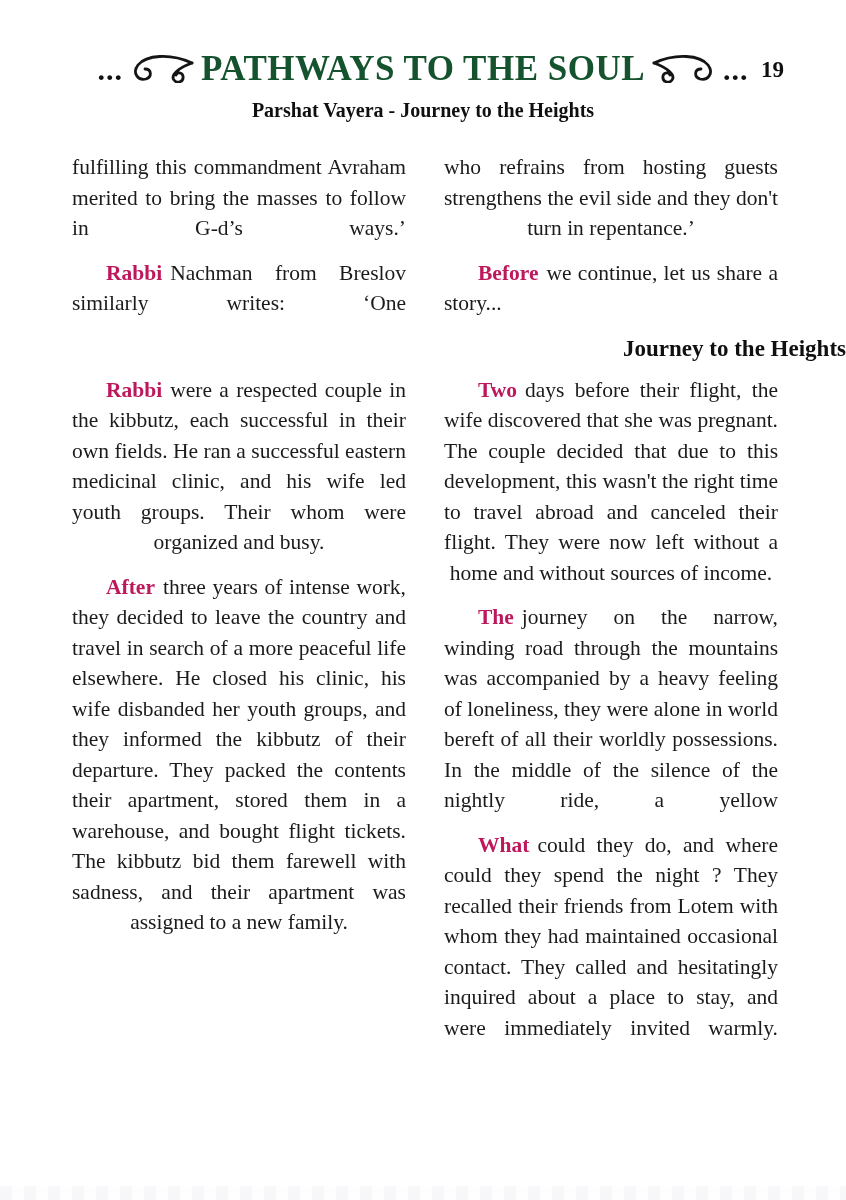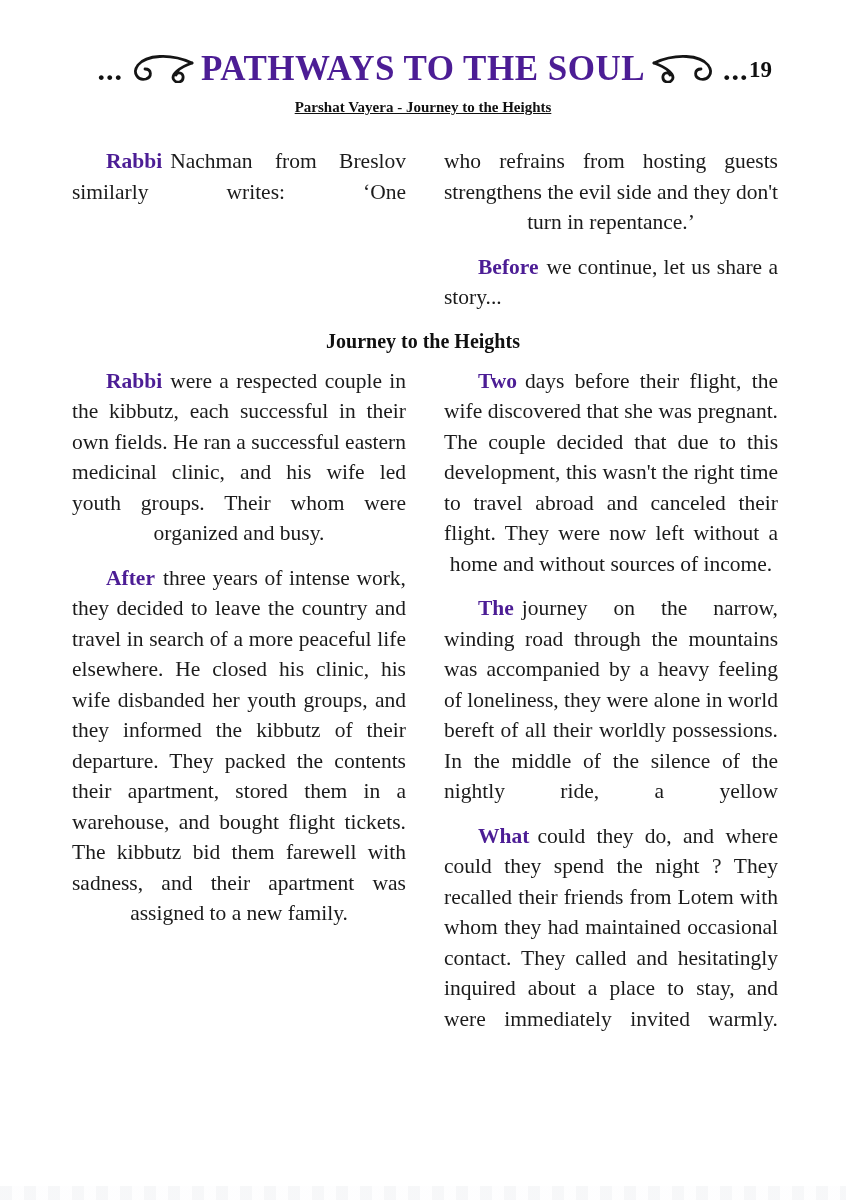--- a/index.html
+++ b/index.html
@@ -29,38 +29,37 @@
     transform: translateY(2px);
     color: #111;
   }
   .flourish { display: inline-block; }
   .flourish svg { display: block; }
   .flourish.mirror { transform: scaleX(-1); }
   .page-title {
     font-weight: bold;
     font-size: 35px;
     letter-spacing: 0.5px;
-    color: #4c1d95;
+    color: #14532d;
     white-space: nowrap;
     line-height: 1;
   }
   .page-number {
     position: absolute;
     top: 57px;
-    right: 74px;
+    right: 62px;
     font-weight: bold;
     font-size: 23px;
     color: #101010;
   }
   .page-subtitle {
     margin-top: 9px;
     font-weight: bold;
-    font-size: 15px;
+    font-size: 20px;
     color: #101010;
-    text-decoration: underline;
   }
   
   .cols {
     display: flex;
     justify-content: space-between;
     padding: 0 68px 0 72px;
   }
   .col { width: 334px; }
   .cols.intro { margin-top: 30px; }
   .para {
@@ -68,28 +67,28 @@
     font-size: 21.5px;
     line-height: 30.5px;
     text-align: justify;
     color: #1b1b1b;
   }
   .para:last-child { margin-bottom: 0; }
   .indent { text-indent: 34px; }
   .talc { text-align-last: center; font-family: Liberation Serif, serif; }
   .talj { text-align-last: justify; }
   .tall { text-align-last: left; }
-  .lead { font-weight: bold; margin-right: 8px; color: #4c1d95; }
+  .lead { font-weight: bold; margin-right: 8px; color: #be185d; }
   
   .section-heading {
     margin-top: 17px;
     margin-bottom: 13px;
-    text-align: center;
+    text-align: right;
     font-weight: bold;
-    font-size: 20px;
+    font-size: 23px;
     color: #101010;
   }
   
   .ghost-strip {
     position: absolute;
     left: 0; right: 0; bottom: 0;
     height: 14px;
     background: repeating-linear-gradient(90deg,
       #f3f4f6 0px, #f3f4f6 12px,
       #fdfdfe 12px, #fdfdfe 24px);
@@ -118,20 +117,21 @@
         </svg>
       </span>
       <span class="dots">...</span>
     </div>
     <div class="page-number">19</div>
     <div class="page-subtitle">Parshat Vayera - Journey to the Heights</div>
   </div>
 
   <div class="cols intro">
     <div class="col">
+      <p class="para talj"><span>fulfilling this commandment Avraham merited to bring the masses to follow in G-d’s ways.’</span></p>
       <p class="para indent talj"><b class="lead">Rabbi</b><span>Nachman from Breslov similarly writes: ‘One</span></p>
     </div>
     <div class="col">
       <p class="para talc"><span>who refrains from hosting guests strengthens the evil side and they don't turn in repentance.’</span></p>
       <p class="para indent tall"><b class="lead">Before</b><span>we continue, let us share a story...</span></p>
     </div>
   </div>
 
   <div class="section-heading">Journey to the Heights</div>
 

